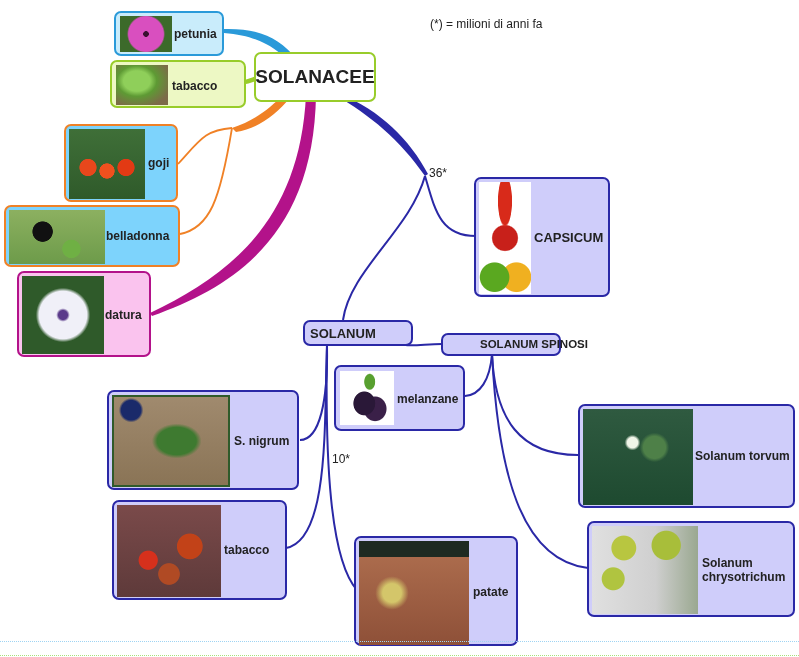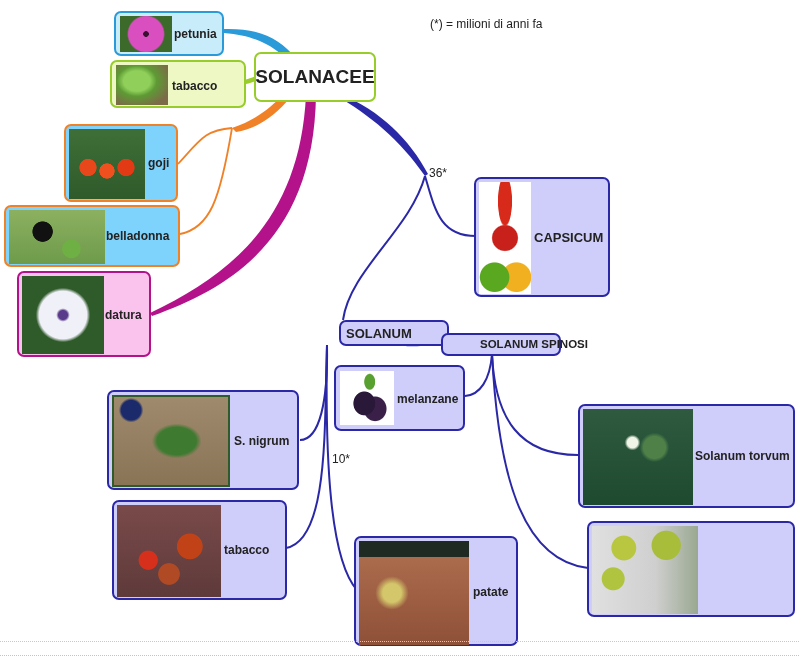--- a/index.html
+++ b/index.html
@@ -113,21 +113,21 @@
 <div class="node pink" style="left:17px;top:271px;width:134px;height:86px;">
   <div class="img im-datura" style="left:3px;top:3px;width:82px;height:78px;"></div>
   <span class="lbl" style="left:86px;top:35px;">datura</span>
 </div>
 
 <div class="node blue" style="left:474px;top:177px;width:136px;height:120px;">
   <div class="img im-caps" style="left:3px;top:3px;width:52px;height:112px;"></div>
   <span class="lbl" style="left:58px;top:51px;font-size:13px;">CAPSICUM</span>
 </div>
 
-<div class="node blue" style="left:303px;top:320px;width:110px;height:26px;margin-left:36px;">
+<div class="node blue" style="left:303px;top:320px;width:110px;height:26px;">
   <span class="lbl" style="left:5px;top:4px;font-size:13px;">SOLANUM</span>
 </div>
 
 <div class="node blue" style="left:441px;top:333px;width:120px;height:23px;">
   <span class="lbl" style="left:5px;top:3px;font-size:11.5px;margin-left:32px;">SOLANUM SPINOSI</span>
 </div>
 
 <div class="node blue" style="left:334px;top:365px;width:131px;height:66px;">
   <div class="img im-melanz" style="left:4px;top:4px;width:54px;height:54px;"></div>
   <span class="lbl" style="left:61px;top:25px;">melanzane</span>
@@ -148,16 +148,17 @@
   <span class="lbl" style="left:117px;top:47px;">patate</span>
 </div>
 
 <div class="node blue" style="left:578px;top:404px;width:217px;height:104px;">
   <div class="img im-torvum" style="left:3px;top:3px;width:110px;height:96px;"></div>
   <span class="lbl" style="left:115px;top:43px;">Solanum torvum</span>
 </div>
 
 <div class="node blue" style="left:587px;top:521px;width:208px;height:96px;">
   <div class="img im-chryso" style="left:3px;top:3px;width:106px;height:88px;"></div>
+  <span class="lbl" style="left:113px;top:33px;white-space:normal;width:90px;line-height:14px;">Solanum chrysotrichum</span>
 </div>
 
 <div class="dots" style="top:641px;border-top:1px dotted #9fd4f3;"></div>
 <div class="dots" style="top:655px;border-top:1px dotted #a8e07a;"></div>
 
 </body></html>

